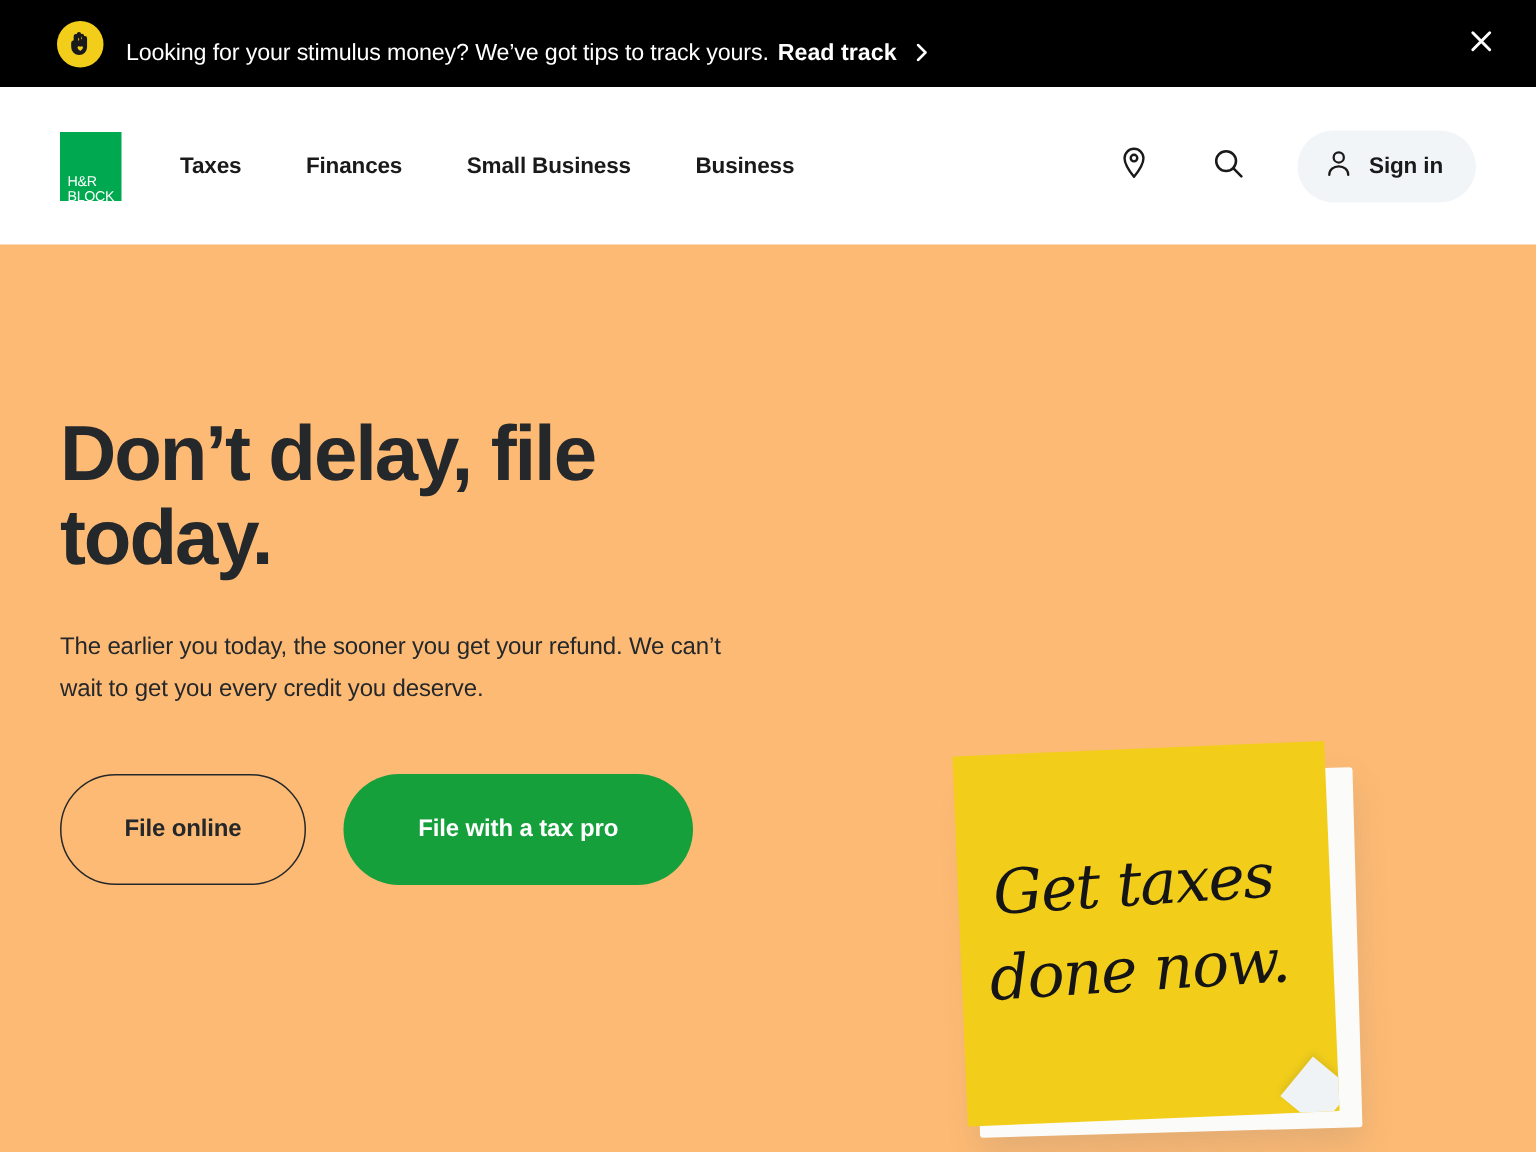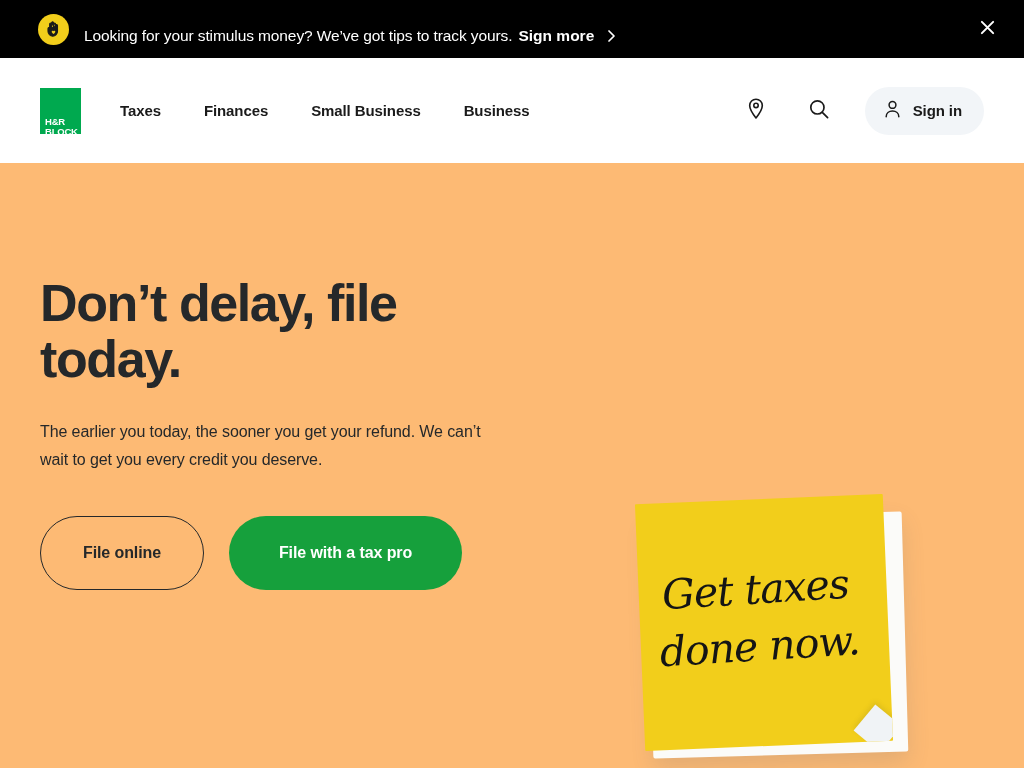--- a/index.html
+++ b/index.html
@@ -93,21 +93,21 @@
     position: relative;
     flex: 0 0 auto;
     cursor: pointer;
   }
   .logo-text {
     position: absolute;
     left: 5px;
     bottom: 6px;
     color: #ffffff;
     font-size: 9.5px;
-    font-weight: bold;
+    font-weight: normal;
     line-height: 10.5px;
     letter-spacing: -0.2px;
     white-space: pre;
   }
   .nav-links {
     display: flex;
     align-items: center;
     margin-left: 39px;
   }
   .nav-link {
@@ -284,21 +284,21 @@
 <div class="promo-banner">
   <div class="promo-inner">
     <span class="promo-icon">
       <svg width="19" height="19" viewBox="0 0 24 24" aria-hidden="true">
         <path d="M7.1 10.4V5.2a1.25 1.25 0 0 1 2.5 0v4.4m0-4.4V3.6a1.25 1.25 0 0 1 2.5 0v5.9m0-5.9v1.4a1.25 1.25 0 0 1 2.5 0v5.3m0-3.4a1.25 1.25 0 0 1 2.5 0v7.4c0 3.4-2.6 6.1-6 6.1s-6.1-2.7-6.1-6.1v-3.6a1.25 1.25 0 0 1 2.4-.4" fill="#1a1a1a" stroke="#1a1a1a" stroke-width="1.3" stroke-linecap="round" stroke-linejoin="round"></path>
         <path d="M12 17.6c-1.3-1-2.3-1.8-2.3-2.8 0-.7.5-1.2 1.2-1.2.4 0 .8.2 1.1.6.3-.4.7-.6 1.1-.6.7 0 1.2.5 1.2 1.2 0 1-1 1.8-2.3 2.8z" fill="#f2ce1b"></path>
       </svg>
     </span>
     <span class="promo-text">Looking for your stimulus money? We’ve got tips to track yours.</span>
     <a class="promo-link" href="#">
-      <span>Sign more</span>
+      <span>Read track</span>
       <span class="promo-chevron">
         <svg width="7" height="12" viewBox="0 0 7 12" aria-hidden="true">
           <path d="M1 1l5 5-5 5" fill="none" stroke="#ffffff" stroke-width="1.7" stroke-linecap="round" stroke-linejoin="round"></path>
         </svg>
       </span>
     </a>
   </div>
   <button class="promo-close">
     <span>
       <svg width="15" height="15" viewBox="0 0 16 16" aria-hidden="true">

